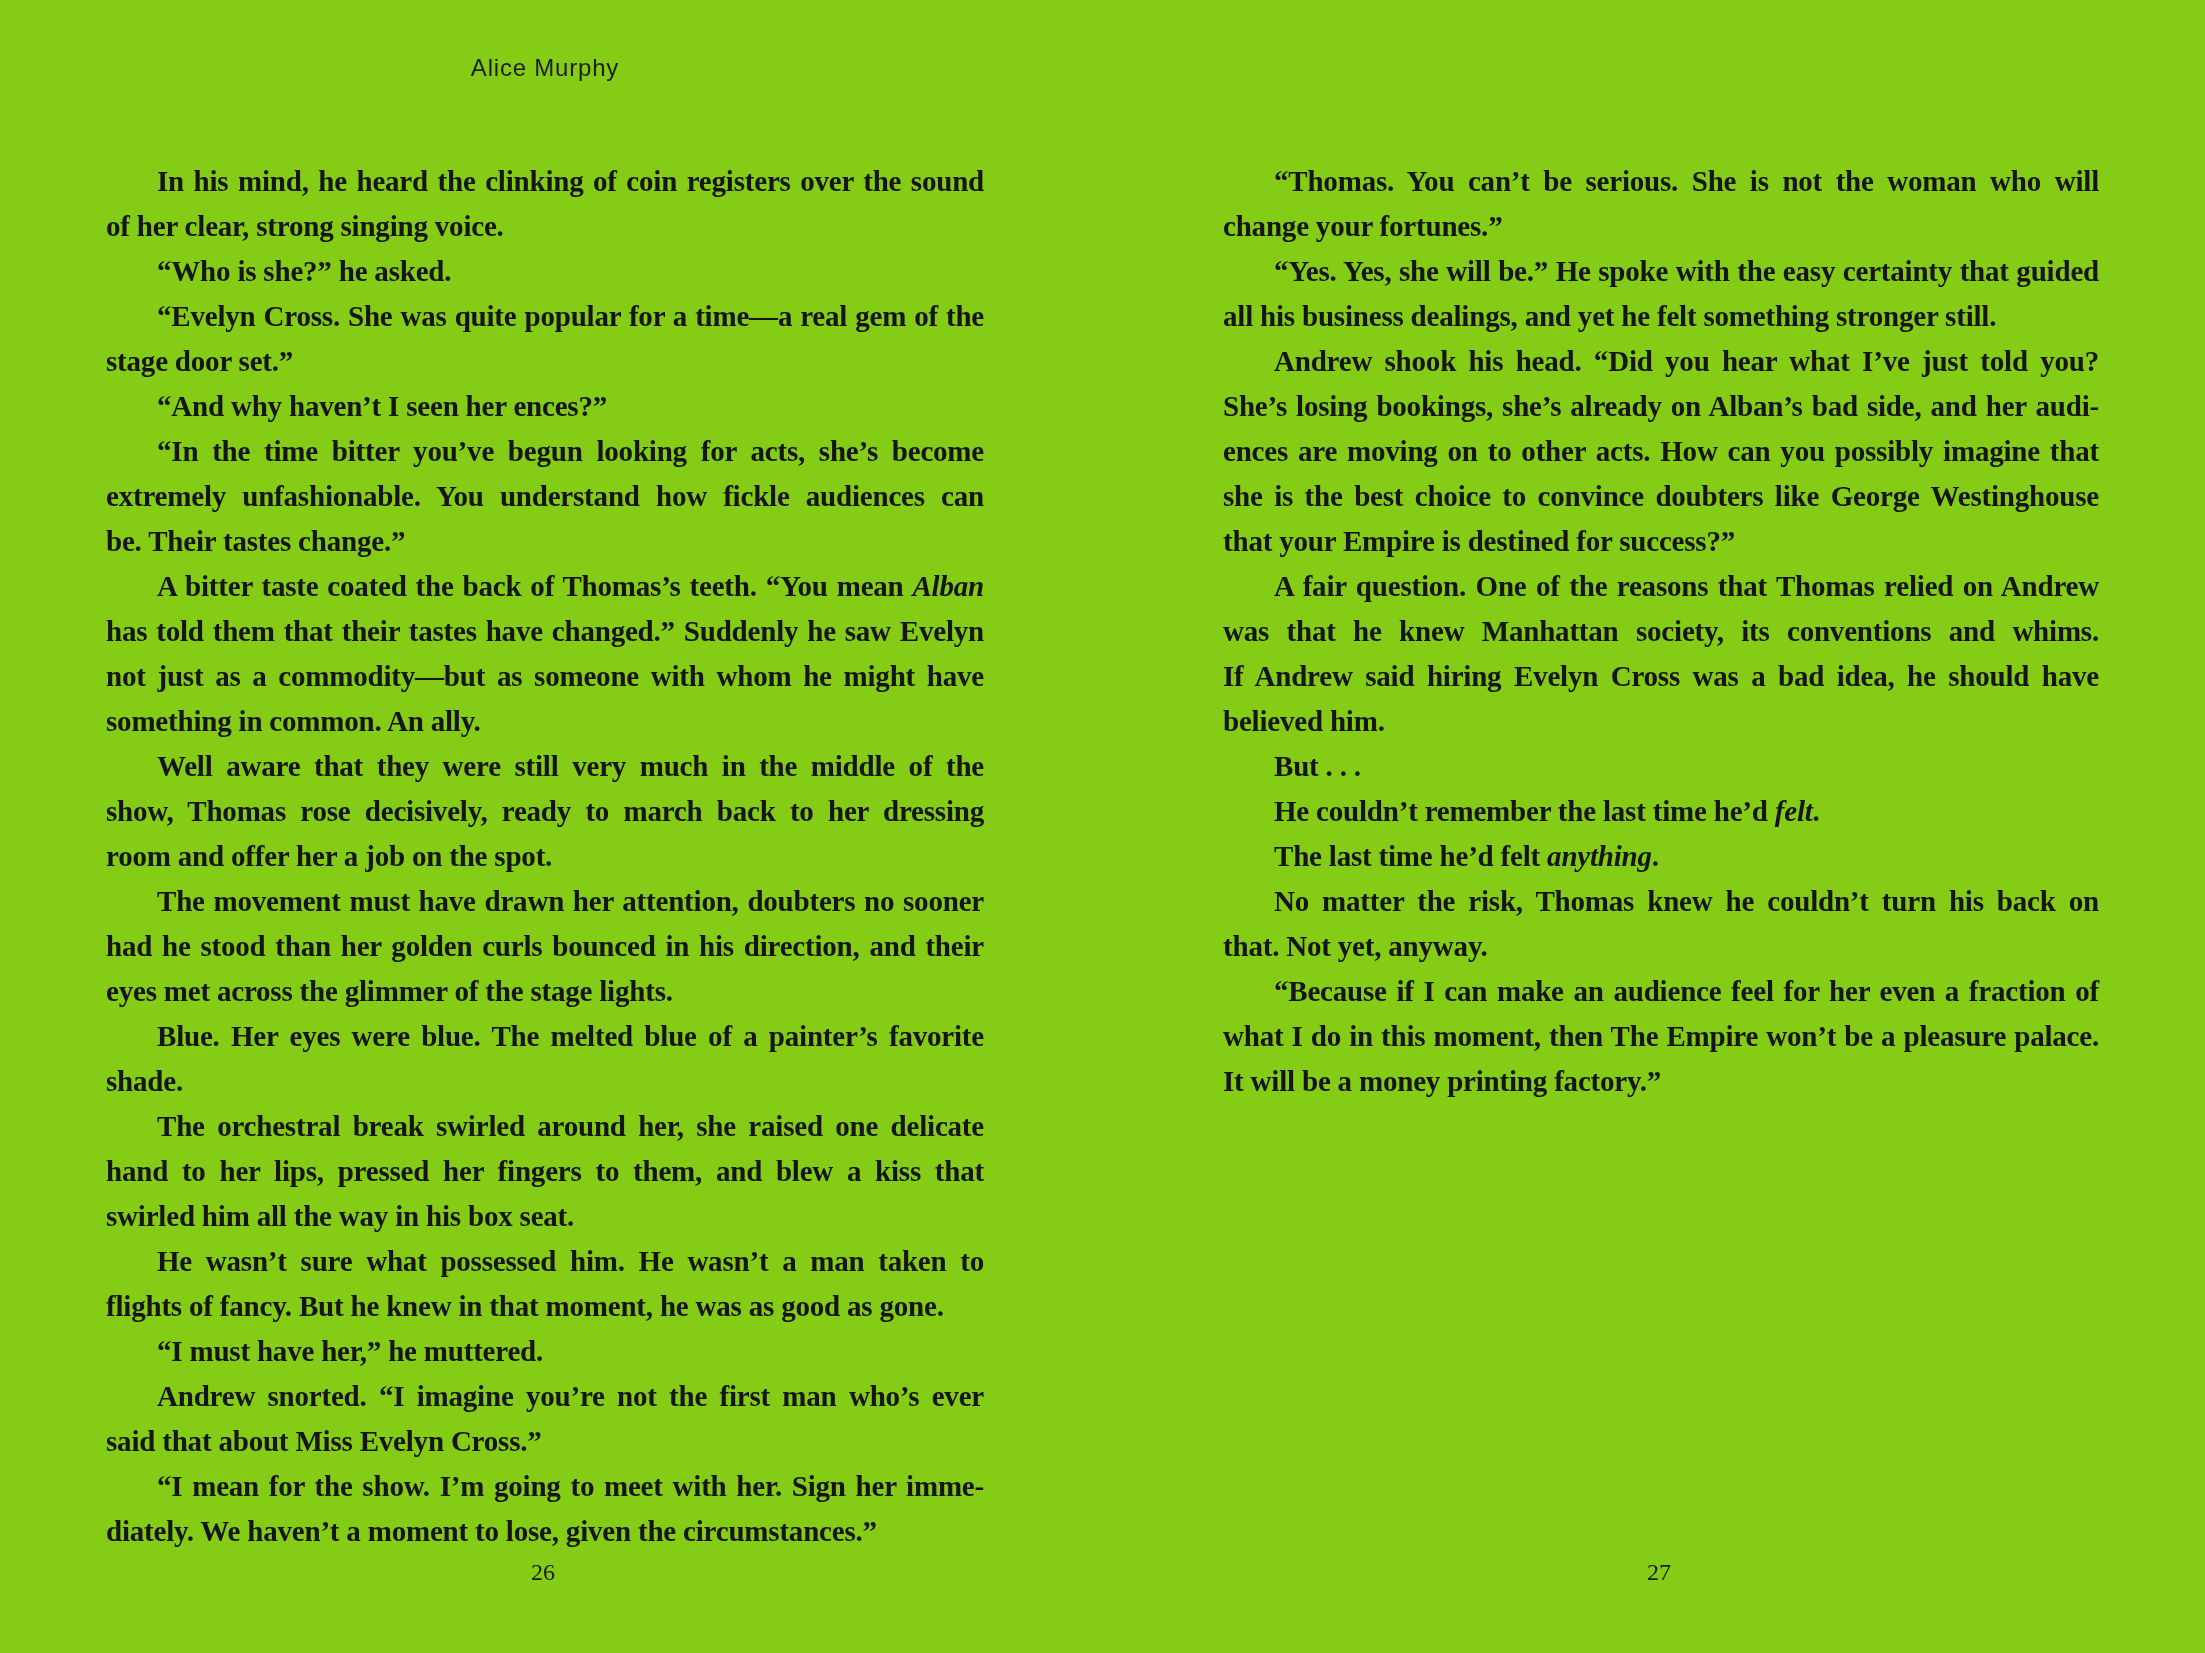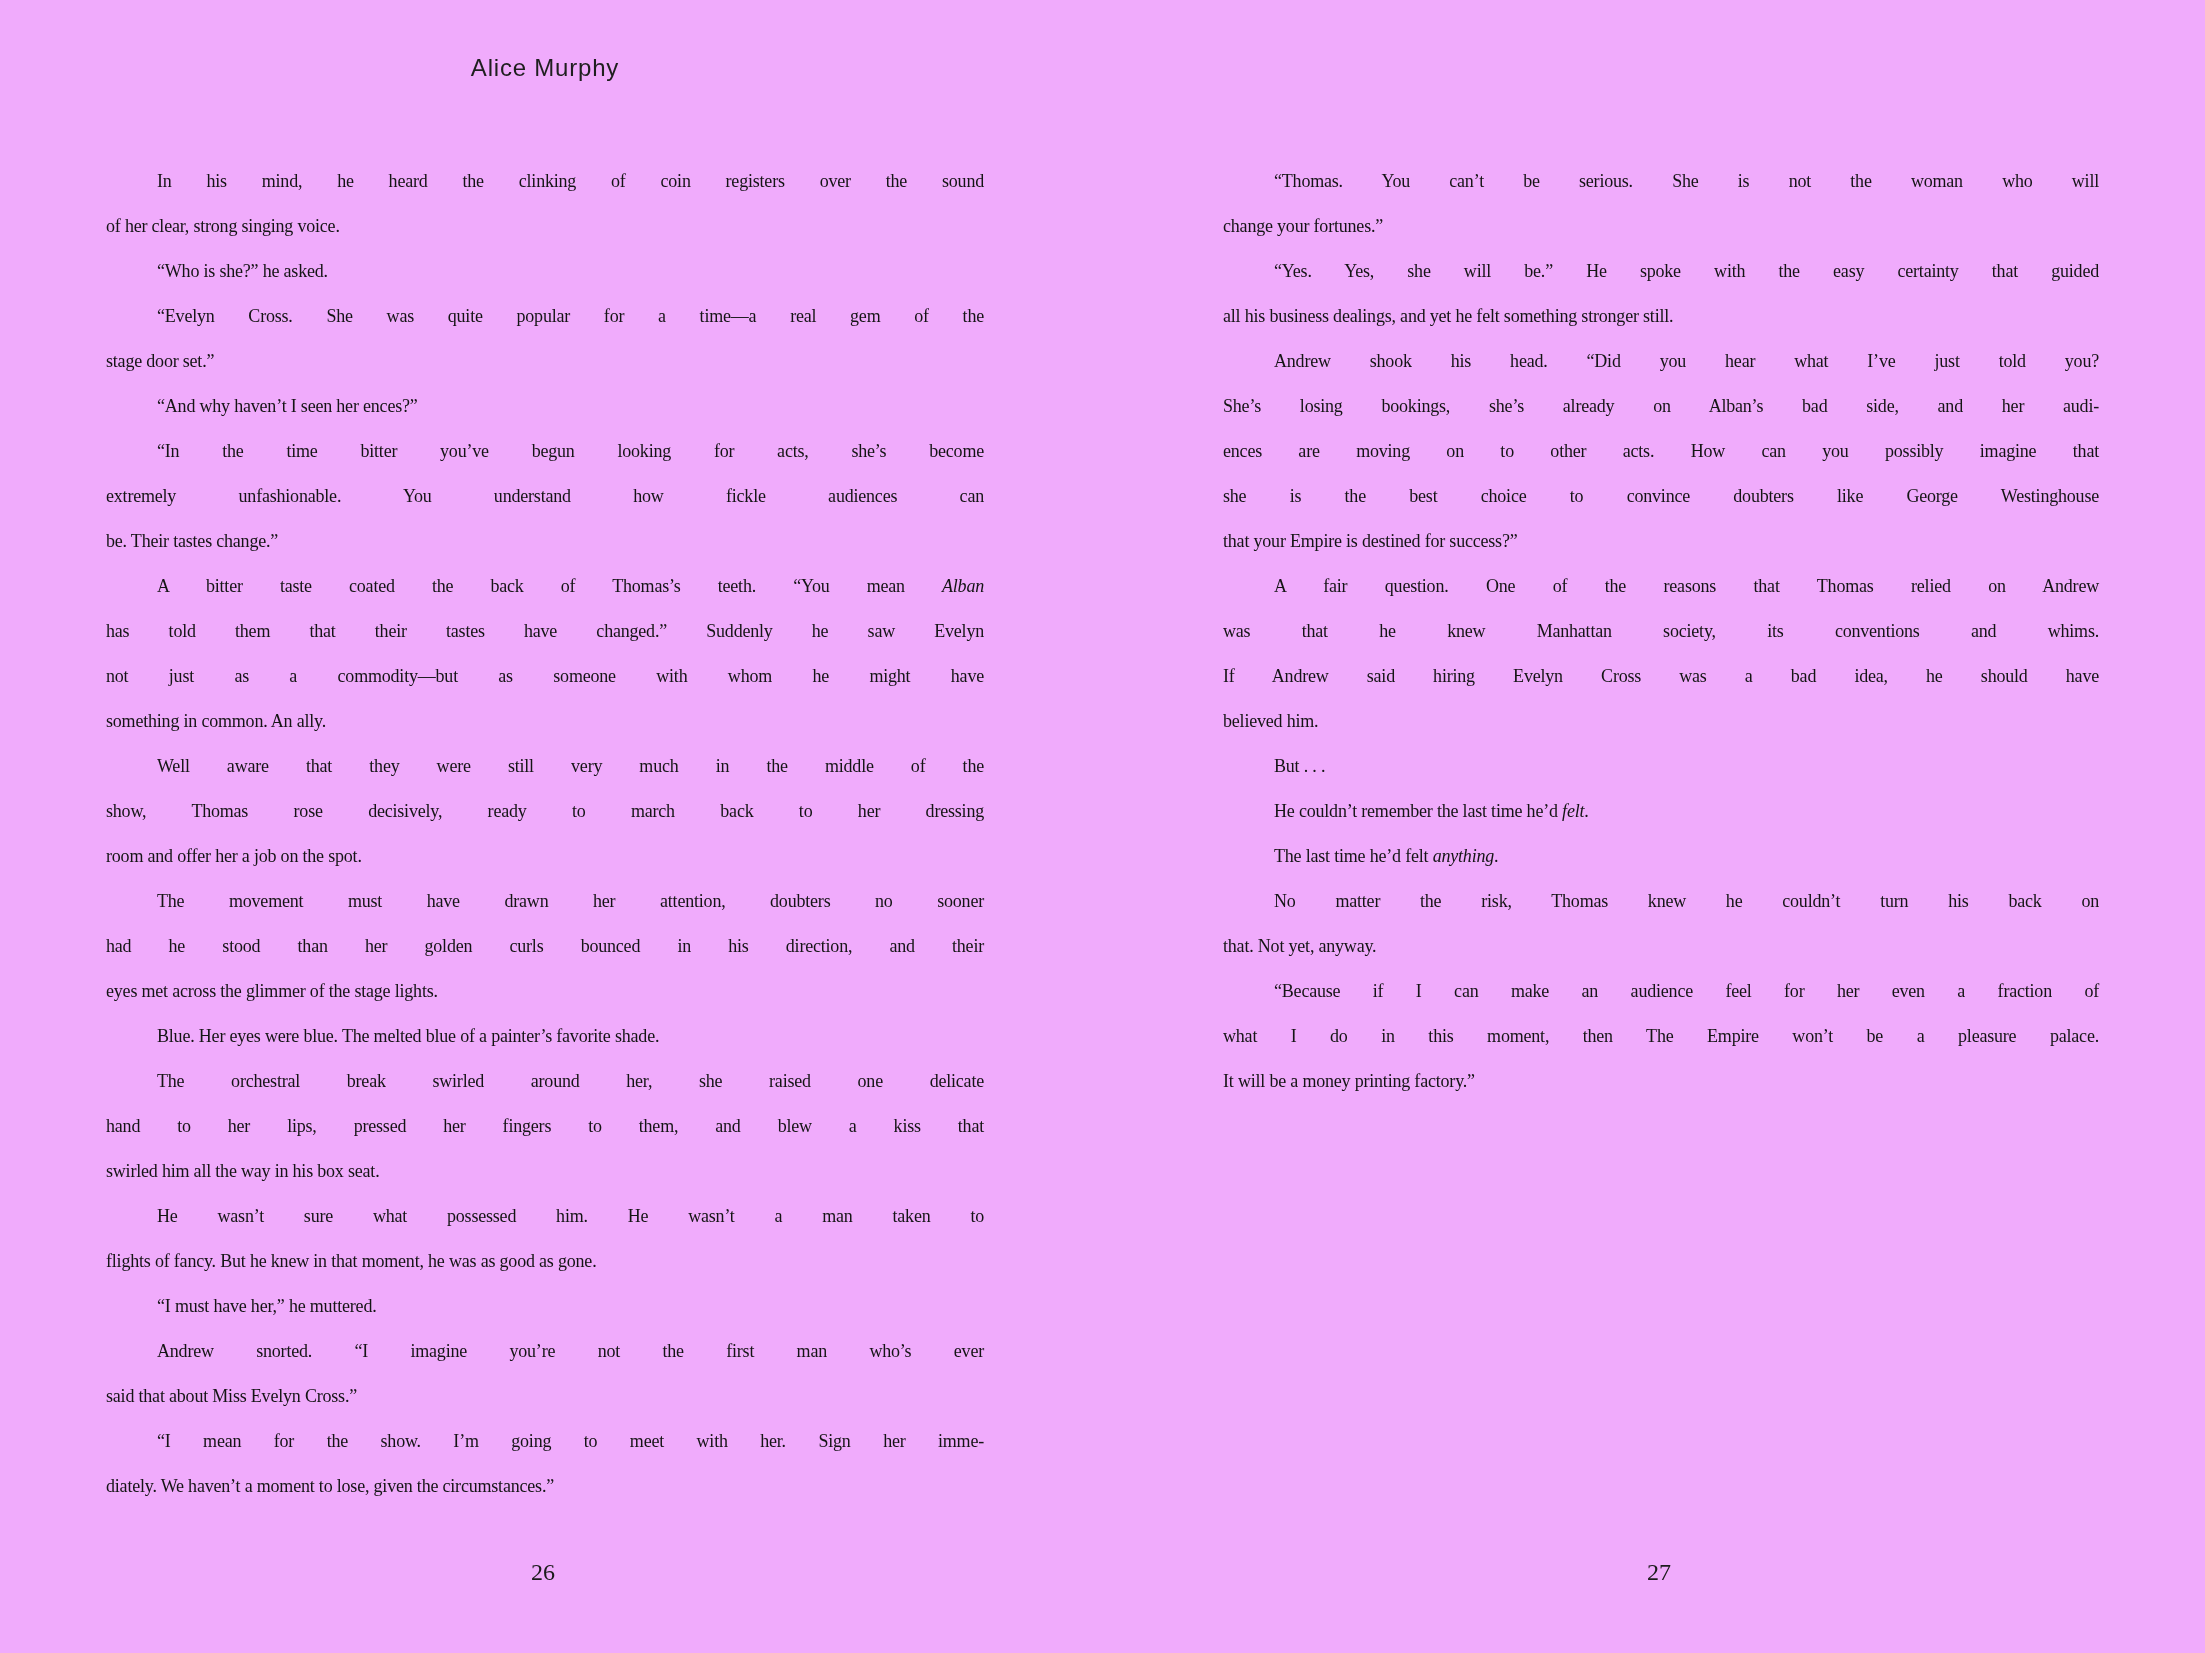--- a/index.html
+++ b/index.html
@@ -1,20 +1,20 @@
 <!DOCTYPE html>
 <html style="font-size:13.6px"><head>
 <meta charset="utf-8">
 <style>
   html, body { margin: 0; padding: 0; background: #ffffff; }
   .canvas {
     position: relative;
     width: 2205px;
     height: 1654px;
-    background: #f0abfc;
+    background: #84cc16;
     overflow: hidden;
     font-family: "Liberation Serif", "DejaVu Serif", serif;
     color: #161616;
   }
   .page { position: absolute; top: 0; height: 1654px; }
   .page-left  { left: 106px;  width: 878px; }
   .page-right { left: 1223px; width: 876px; }
 
   .running-head {
     position: absolute;
@@ -24,24 +24,25 @@
     font-size: 24px;
     font-weight: 400;
     letter-spacing: 0.8px;
     color: #1f1f1f;
     white-space: nowrap;
   }
 
   .body-text {
     position: absolute;
     top: 159px; left: 0; right: 0;
-    font-size: 18px;
+    font-size: 29px;
     line-height: 45px;
     letter-spacing: -0.2px;
     color: #151515;
+    font-weight: bold;
   }
   .para { margin: 0; padding: 0; }
   .line {
     display: block;
     text-align: justify;
     text-align-last: justify;
     text-justify: inter-word;
   }
   .para .line:first-child { text-indent: 51px; }
   .para .line:last-child  { text-align-last: left; }

